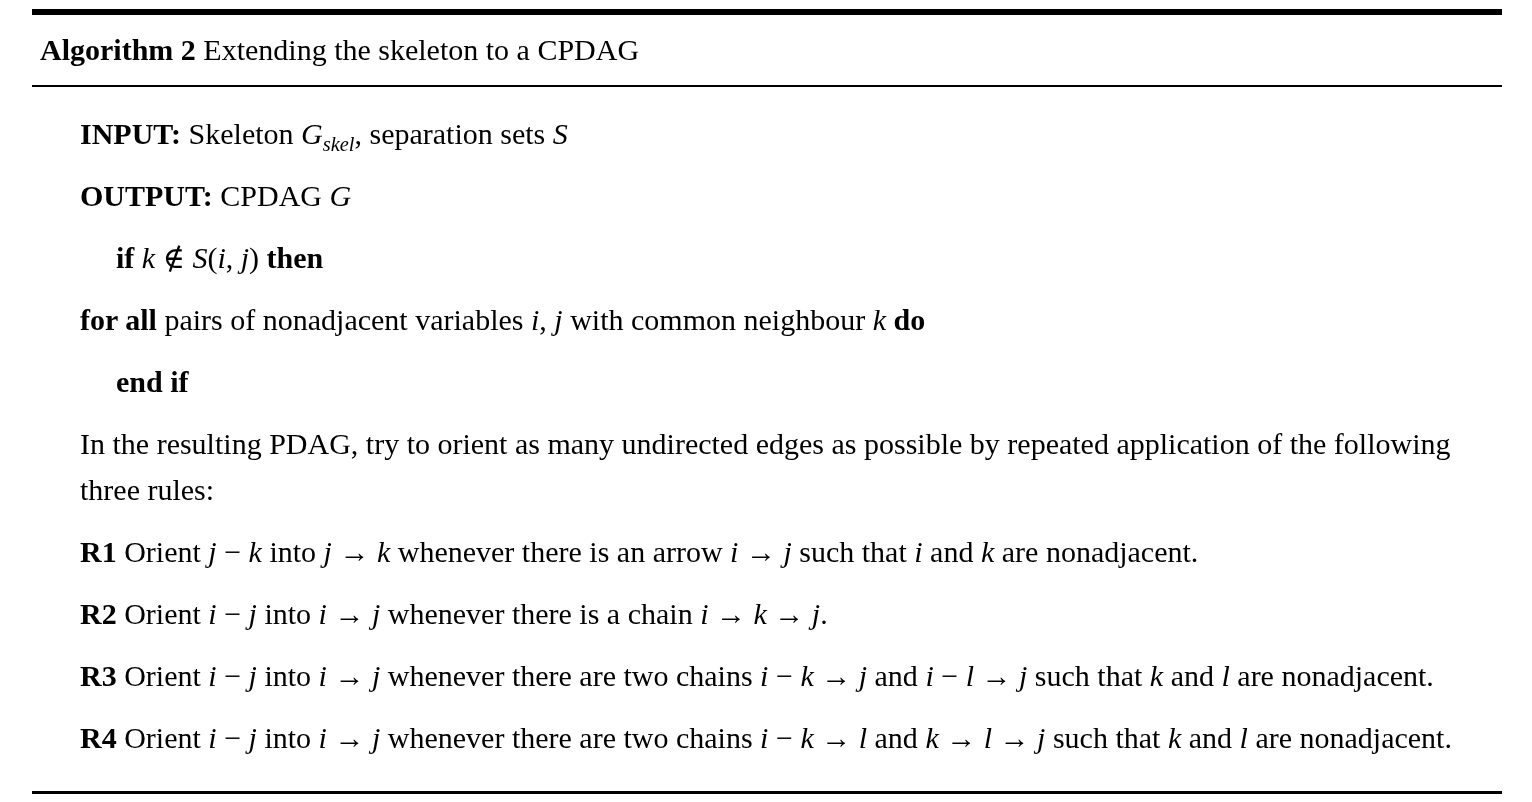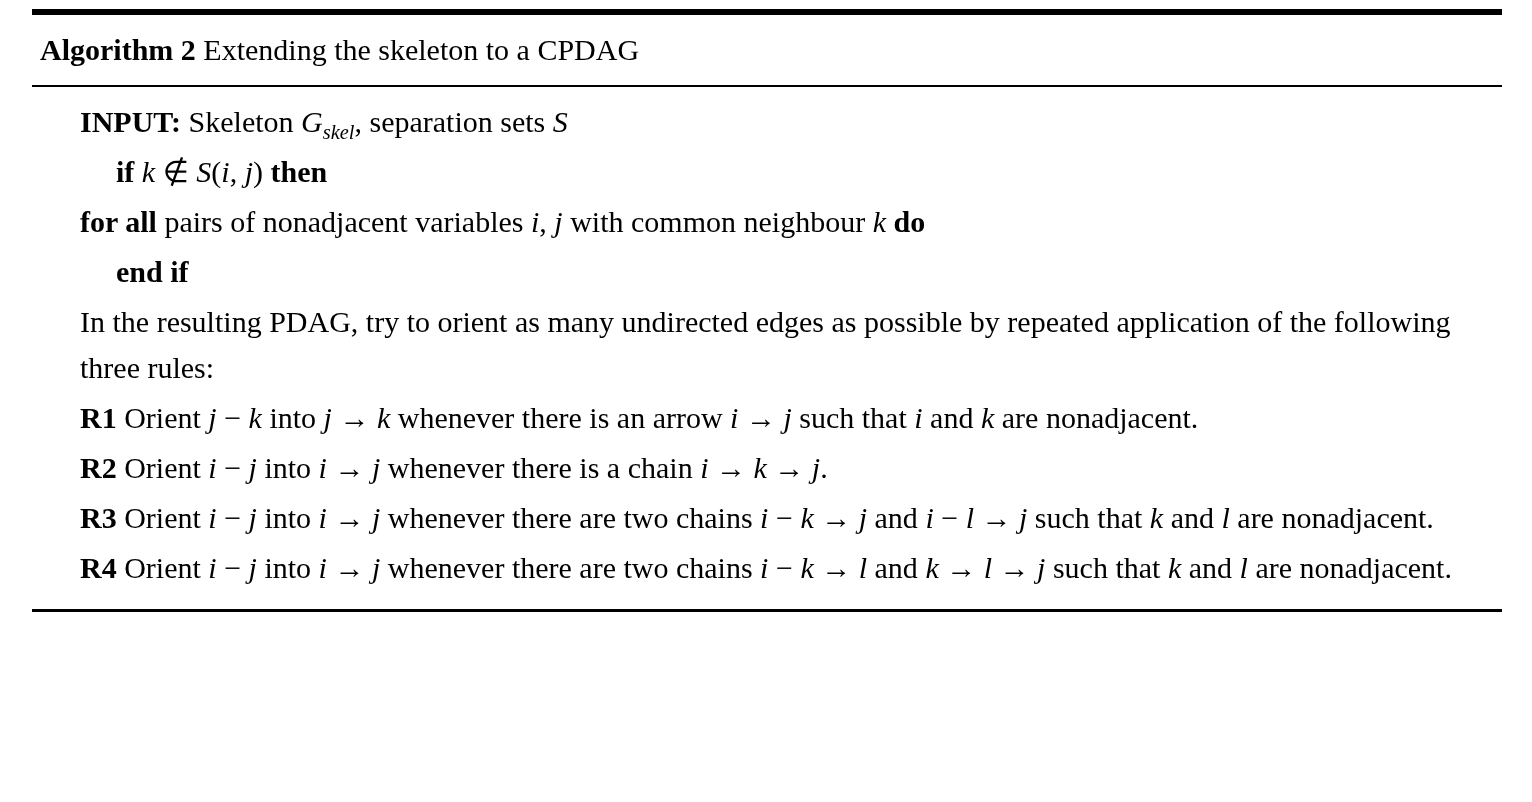--- a/index.html
+++ b/index.html
@@ -25,21 +25,21 @@
   .rule-mid    { height: 2px; }
   .rule-bottom { height: 3px; }
   .caption {
     padding: 12px 48px 12px 40px;
     line-height: 46px;
   }
   .algo-body {
     padding: 8px 38px 14px 80px;
     line-height: 46px;
   }
-  .line { margin: 4px; font-family: Liberation Serif, serif; }
+  .line { margin: 16px; }
   .line.in1 { margin-left: 0; }
   .line.in2 { margin-left: 36px; }
   .line.in3 { margin-left: 72px; }
   .b { font-weight: bold; }
   .i { font-style: italic; }
   sub {
     font-size: 68%;
     line-height: 0;
     font-style: italic;
   }
@@ -49,20 +49,21 @@
 
 <div class="algorithm">
   <div class="rule rule-top"></div>
 
   <div class="caption"><span class="b">Algorithm 2</span><span> Extending the skeleton to a CPDAG</span></div>
 
   <div class="rule rule-mid"></div>
 
   <div class="algo-body" id="algo-body">
       <div class="line in1"><span class="b">INPUT:</span><span> Skeleton </span><span class="i">G</span><sub class="i">skel</sub><span>, separation sets </span><span class="i">S</span></div>
+      <div class="line in1"><span class="b">OUTPUT:</span><span> CPDAG </span><span class="i">G</span></div>
       <div class="line in2"><span class="b">if</span><span> </span><span class="i">k</span><span> ∉ </span><span class="i">S</span><span>(</span><span class="i">i</span><span>, </span><span class="i">j</span><span>) </span><span class="b">then</span></div>
       <div class="line in1"><span class="b">for all</span><span> pairs of nonadjacent variables </span><span class="i">i</span><span>, </span><span class="i">j</span><span> with common neighbour </span><span class="i">k</span><span> </span><span class="b">do</span></div>
       <div class="line in2"><span class="b">end if</span></div>
       <div class="line in1"><span>In the resulting PDAG, try to orient as many undirected edges as possible by repeated application of the following three rules:</span></div>
       <div class="line in1"><span class="b">R1</span><span> Orient </span><span class="i">j</span><span> − </span><span class="i">k</span><span> into </span><span class="i">j</span><span> → </span><span class="i">k</span><span> whenever there is an arrow </span><span class="i">i</span><span> → </span><span class="i">j</span><span> such that </span><span class="i">i</span><span> and </span><span class="i">k</span><span> are nonadjacent.</span></div>
       <div class="line in1"><span class="b">R2</span><span> Orient </span><span class="i">i</span><span> − </span><span class="i">j</span><span> into </span><span class="i">i</span><span> → </span><span class="i">j</span><span> whenever there is a chain </span><span class="i">i</span><span> → </span><span class="i">k</span><span> → </span><span class="i">j</span><span>.</span></div>
       <div class="line in1"><span class="b">R3</span><span> Orient </span><span class="i">i</span><span> − </span><span class="i">j</span><span> into </span><span class="i">i</span><span> → </span><span class="i">j</span><span> whenever there are two chains </span><span class="i">i</span><span> − </span><span class="i">k</span><span> → </span><span class="i">j</span><span> and </span><span class="i">i</span><span> − </span><span class="i">l</span><span> → </span><span class="i">j</span><span> such that </span><span class="i">k</span><span> and </span><span class="i">l</span><span> are nonadjacent.</span></div>
       <div class="line in1"><span class="b">R4</span><span> Orient </span><span class="i">i</span><span> − </span><span class="i">j</span><span> into </span><span class="i">i</span><span> → </span><span class="i">j</span><span> whenever there are two chains </span><span class="i">i</span><span> − </span><span class="i">k</span><span> → </span><span class="i">l</span><span> and </span><span class="i">k</span><span> → </span><span class="i">l</span><span> → </span><span class="i">j</span><span> such that </span><span class="i">k</span><span> and </span><span class="i">l</span><span> are nonadjacent.</span></div>
     </div>
 

